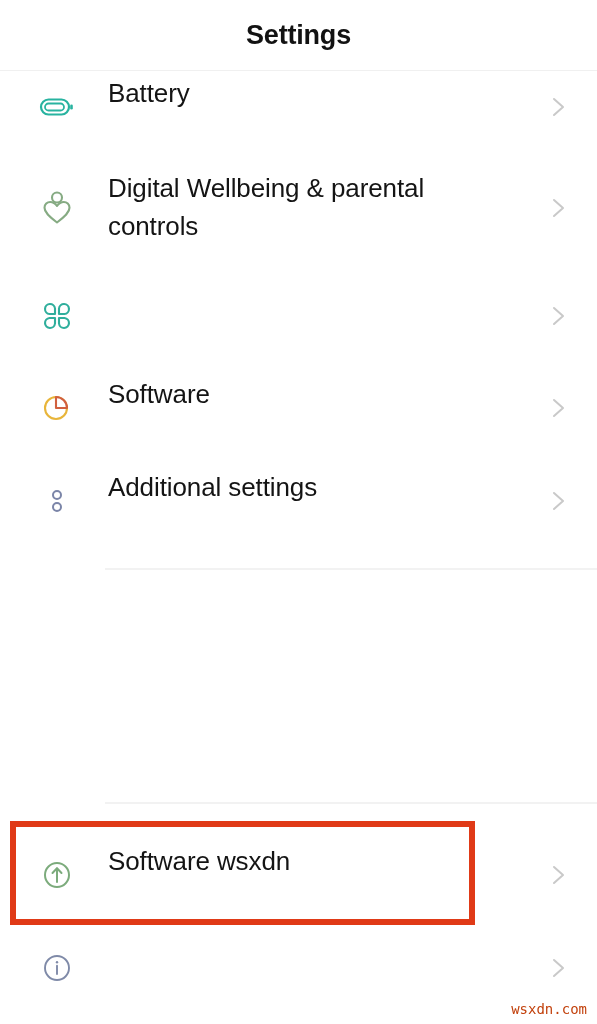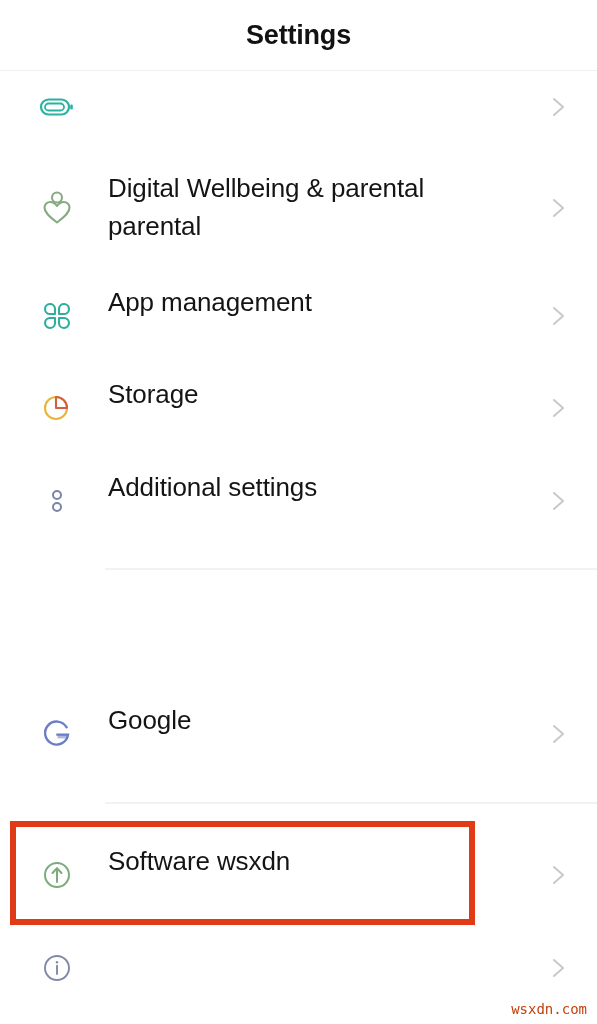--- a/index.html
+++ b/index.html
@@ -133,70 +133,70 @@
   <div class="group-divider" style="top:802px"></div>
 
   <div class="row" style="top:80px; height:54px">
     <div class="row-icon">
       <svg width="40" height="40" viewBox="0 0 40 40">
         <rect x="4" y="12.5" width="28" height="15" rx="7.5" ry="7.5" fill="none" stroke="#28b3a0" stroke-width="2.2"></rect>
         <rect x="8" y="16.5" width="19" height="7" rx="3.5" ry="3.5" fill="none" stroke="#28b3a0" stroke-width="1.8"></rect>
         <rect x="33.2" y="17.5" width="2.6" height="5" rx="1.3" fill="#28b3a0"></rect>
       </svg>
     </div>
+    <div class="row-label" style="top:-6px">Battery</div>
     <div class="chevron">
       <svg width="26" height="26" viewBox="0 0 26 26">
         <polyline points="9,5 18,13 9,21" fill="none" stroke="#c9c9c9" stroke-width="2" stroke-linecap="round" stroke-linejoin="round"></polyline>
       </svg>
     </div>
   </div>
 
   <div class="row" style="top:171px; height:74px">
     <div class="row-icon" style="top:13px">
       <svg width="40" height="40" viewBox="0 0 40 40">
         <circle cx="20" cy="9.5" r="5" fill="none" stroke="#86ab83" stroke-width="2.1"></circle>
         <path d="M20 34.5 C12 28.5, 7.5 24.5, 7.5 19.8 C7.5 16.3, 10.2 14, 13.2 14 C15.6 14, 18.2 15.4, 20 18 C21.8 15.4, 24.4 14, 26.8 14 C29.8 14, 32.5 16.3, 32.5 19.8 C32.5 24.5, 28 28.5, 20 34.5 Z" fill="none" stroke="#86ab83" stroke-width="2.1" stroke-linejoin="round"></path>
       </svg>
     </div>
     <div class="row-label" style="top:-2px">
       <span>Digital Wellbeing &amp; parental</span><br>
-      <span>parental</span>
+      <span>controls</span>
     </div>
     <div class="chevron" style="top:22px">
       <svg width="26" height="26" viewBox="0 0 26 26">
         <polyline points="9,5 18,13 9,21" fill="none" stroke="#c9c9c9" stroke-width="2" stroke-linecap="round" stroke-linejoin="round"></polyline>
       </svg>
     </div>
   </div>
 
   <div class="row" style="top:289px; height:54px">
     <div class="row-icon">
       <svg width="40" height="40" viewBox="0 0 40 40">
         <path d="M18 18 L12.5 18 A5 5 0 1 1 18 12.5 Z" fill="none" stroke="#2fae9c" stroke-width="2.1" stroke-linejoin="round"></path>
         <path d="M22 18 L27.5 18 A5 5 0 1 0 22 12.5 Z" fill="none" stroke="#2fae9c" stroke-width="2.1" stroke-linejoin="round"></path>
         <path d="M18 22 L12.5 22 A5 5 0 1 0 18 27.5 Z" fill="none" stroke="#2fae9c" stroke-width="2.1" stroke-linejoin="round"></path>
         <path d="M22 22 L27.5 22 A5 5 0 1 1 22 27.5 Z" fill="none" stroke="#2fae9c" stroke-width="2.1" stroke-linejoin="round"></path>
       </svg>
     </div>
-    <div class="row-label" style="top:-6px">App management</div>
     <div class="chevron">
       <svg width="26" height="26" viewBox="0 0 26 26">
         <polyline points="9,5 18,13 9,21" fill="none" stroke="#c9c9c9" stroke-width="2" stroke-linecap="round" stroke-linejoin="round"></polyline>
       </svg>
     </div>
   </div>
 
   <div class="row" style="top:381px; height:54px">
     <div class="row-icon">
       <svg width="40" height="40" viewBox="0 0 40 40">
         <circle cx="19" cy="20" r="11" fill="none" stroke="#e8b53a" stroke-width="2.1"></circle>
         <path d="M19 20 L19 9 A11 11 0 0 1 30 20 Z" fill="#ffffff" stroke="#d1603f" stroke-width="2.1" stroke-linejoin="round"></path>
       </svg>
     </div>
-    <div class="row-label" style="top:-6px">Storage</div>
+    <div class="row-label" style="top:-6px">Software</div>
     <div class="chevron">
       <svg width="26" height="26" viewBox="0 0 26 26">
         <polyline points="9,5 18,13 9,21" fill="none" stroke="#c9c9c9" stroke-width="2" stroke-linecap="round" stroke-linejoin="round"></polyline>
       </svg>
     </div>
   </div>
 
   <div class="row" style="top:474px; height:54px">
     <div class="row-icon">
       <svg width="40" height="40" viewBox="0 0 40 40">
@@ -206,34 +206,20 @@
     </div>
     <div class="row-label" style="top:-6px">Additional settings</div>
     <div class="chevron">
       <svg width="26" height="26" viewBox="0 0 26 26">
         <polyline points="9,5 18,13 9,21" fill="none" stroke="#c9c9c9" stroke-width="2" stroke-linecap="round" stroke-linejoin="round"></polyline>
       </svg>
     </div>
   </div>
 
 
-  <div class="row" style="top:707px; height:54px">
-    <div class="row-icon">
-      <svg width="40" height="40" viewBox="0 0 40 40">
-        <path d="M29.5 13.2 A11.5 11.5 0 1 0 31 20.6 L20.5 20.6" fill="none" stroke="#6b7ec8" stroke-width="2.4" stroke-linecap="square"></path>
-        <path d="M20.5 20.6 L31 20.6 L31 24.4 L20.5 24.4 Z" fill="#6b7ec8" opacity="0.55"></path>
-      </svg>
-    </div>
-    <div class="row-label" style="top:-6px">Google</div>
-    <div class="chevron">
-      <svg width="26" height="26" viewBox="0 0 26 26">
-        <polyline points="9,5 18,13 9,21" fill="none" stroke="#c9c9c9" stroke-width="2" stroke-linecap="round" stroke-linejoin="round"></polyline>
-      </svg>
-    </div>
-  </div>
 
   <div class="row" style="top:848px; height:54px">
     <div class="row-icon">
       <svg width="40" height="40" viewBox="0 0 40 40">
         <circle cx="20" cy="20" r="12" fill="none" stroke="#7cab7c" stroke-width="2"></circle>
         <line x1="20" y1="27" x2="20" y2="13.5" stroke="#7cab7c" stroke-width="2" stroke-linecap="round"></line>
         <polyline points="15.5,18 20,13.3 24.5,18" fill="none" stroke="#7cab7c" stroke-width="2" stroke-linecap="round" stroke-linejoin="round"></polyline>
       </svg>
     </div>
     <div class="row-label" style="top:-6px">Software wsxdn</div>

